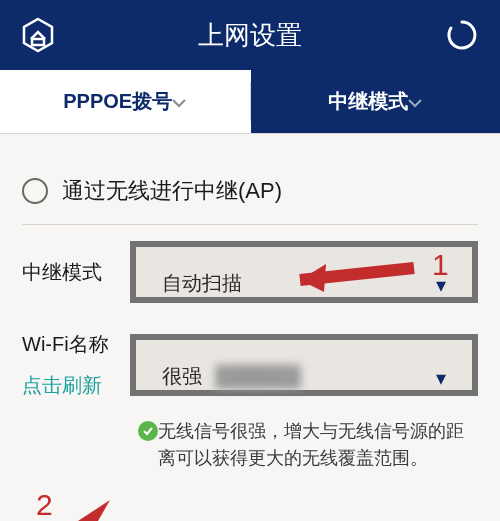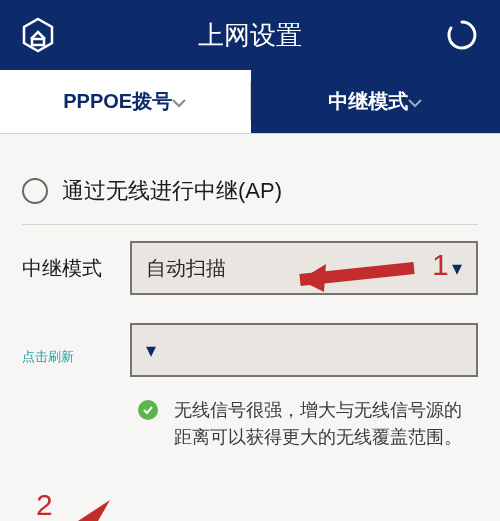--- a/index.html
+++ b/index.html
@@ -14,25 +14,25 @@
   .tab .chev{display:inline-block;}
   .tab-sep{width:1px;background:#d8d4d0;margin:12px 0;}
   .content{padding:26px 22px 0 22px;}
   .radio-row{display:flex;align-items:center;gap:14px;padding:16px 0;}
   .radio{width:22px;height:22px;border:2px solid #6a6864;border-radius:50%;display:flex;align-items:center;justify-content:center;flex-shrink:0;}
   .radio.checked .dot{width:10px;height:10px;border-radius:50%;background:#2b2a28;}
   .radio-label{font-size:22px;color:#1a1a1a;}
   .divider{height:1px;background:#d8d4d0;margin:2px 0;}
   .form-row{display:flex;align-items:center;gap:16px;padding:14px 0;}
   .form-label{width:92px;font-size:20px;color:#1a1a1a;line-height:1.3;}
-  .form-label .sub{font-size:13px;color:#1aa3a0;display:block;margin-top:15px;}
-  .select{flex:1;height:50px;background:#e9e6e2;border:2px solid #737373;display:flex;align-items:center;justify-content:space-between;padding:0 14px;font-size:20px;color:#2a2a2a;}
+  .form-label .sub{font-size:20px;color:#1aa3a0;display:block;margin-top:15px;}
+  .select{flex:1;height:50px;background:#e9e6e2;border:6px solid #737373;display:flex;align-items:flex-end;justify-content:space-between;padding:0 26px;font-size:20px;color:#2a2a2a;}
   .select .tri{color:#0d2a6a;}
   .blur{filter:blur(4px);color:#999;margin-left:8px;}
-  .hint{margin-left:108px;display:flex;align-items:flex-start;gap:16px;padding:6px 8px;}
+  .hint{margin-left:108px;display:flex;align-items:flex-start;gap:0;padding:6px 8px;}
   .badge{width:20px;height:20px;border-radius:50%;background:#5bb54b;display:flex;align-items:center;justify-content:center;flex-shrink:0;margin-top:3px;}
   .badge svg{display:block;}
   .hint-text{font-size:18px;color:#3a3a3a;line-height:1.5;}
   .anno{position:absolute;color:#c22c2c;font-size:30px;font-weight:500;}
 </style>
 </head>
 <body>
 
 <div class="page">
 
@@ -87,23 +87,28 @@
     <div class="form-row">
       <div class="form-label">中继模式</div>
       <div class="select">
         <span>自动扫描</span>
         <span class="tri">▾</span>
       </div>
     </div>
 
     <div class="form-row">
       <div class="form-label">
+        <span>Wi-Fi名称</span>
         <span class="sub">点击刷新</span>
       </div>
       <div class="select">
+        <span>
+          <span>很强</span>
+          <span class="blur">██████</span>
+        </span>
         <span class="tri">▾</span>
       </div>
     </div>
 
     <div class="hint">
       <span class="badge">
         <svg width="12" height="12" viewBox="0 0 12 12">
             <path d="M2 6 L5 9 L10 3" fill="none" stroke="#fff" stroke-width="2"></path>
           </svg>
       </span>

